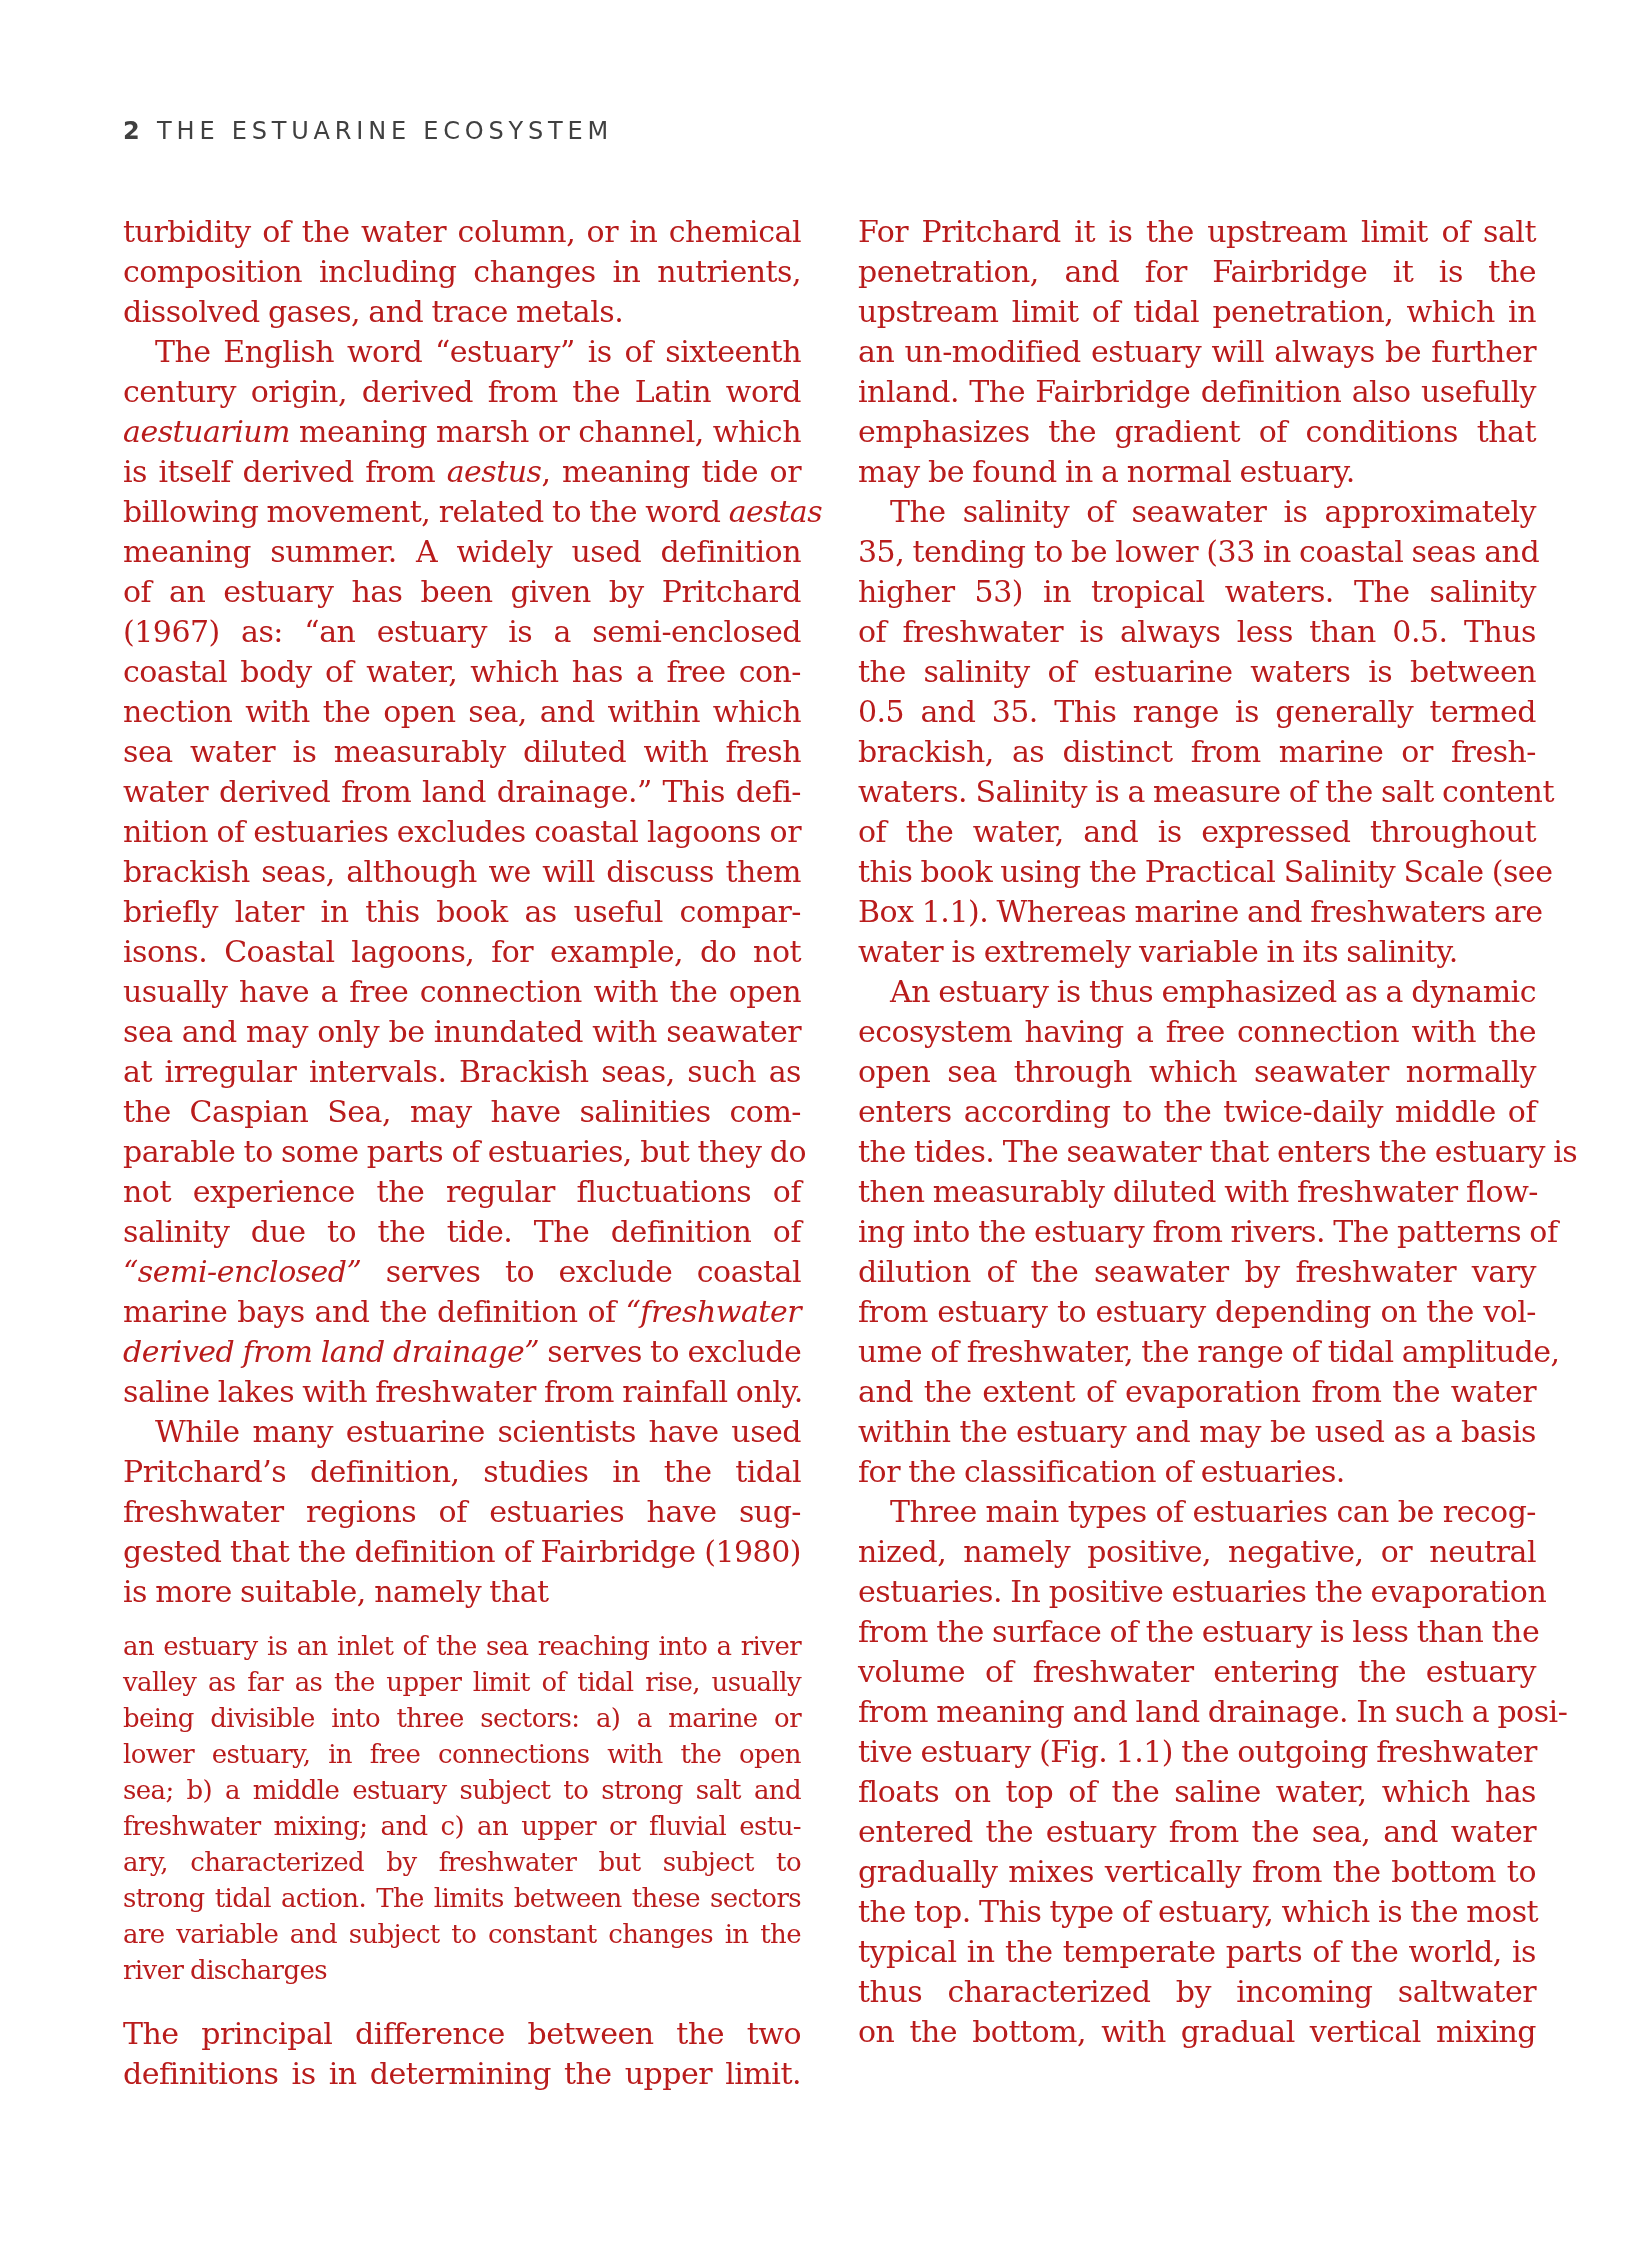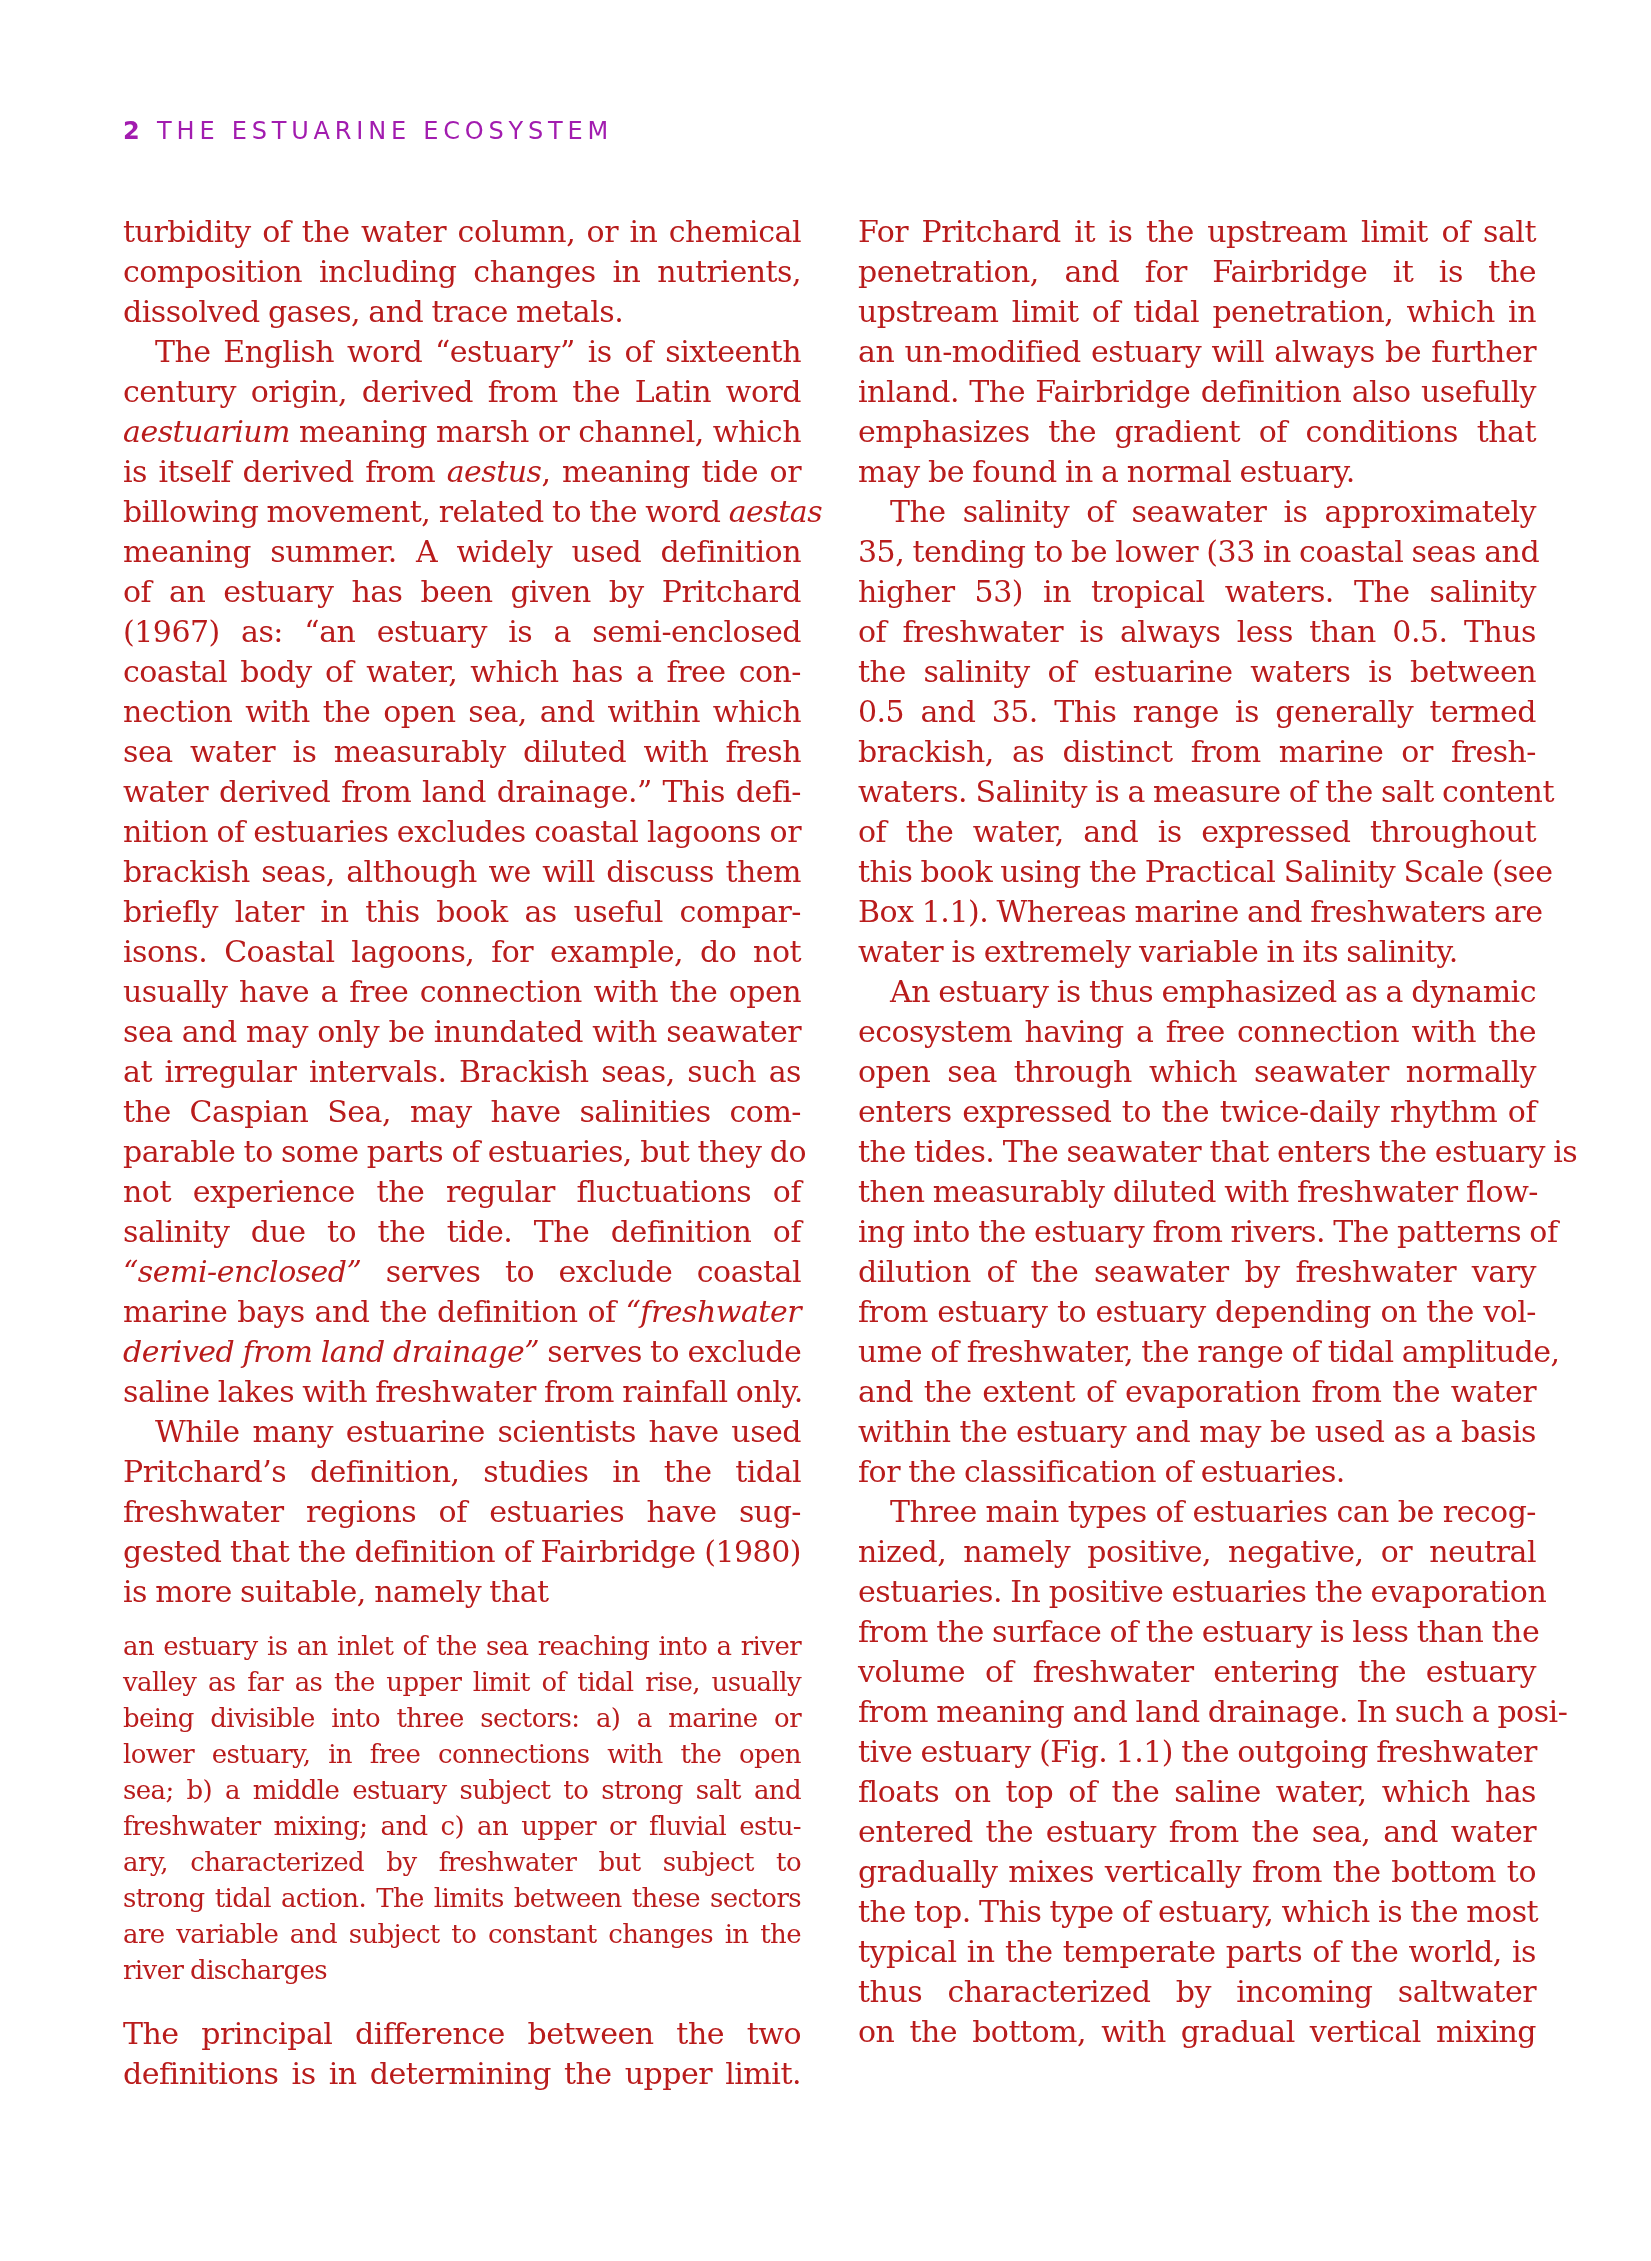--- a/index.html
+++ b/index.html
@@ -1,19 +1,19 @@
 <!DOCTYPE html>
 <html style="font-size:12.7px"><head>
 <meta charset="utf-8">
 <style>
   html, body { margin: 0; padding: 0; background: #ffffff; }
   body { width: 1652px; height: 2261px; position: relative; overflow: hidden; color: #111; }
   .running-head {
     position: absolute; left: 123px; top: 117px;
-    font-family: "DejaVu Sans", sans-serif; font-size: 24px; letter-spacing: 4.8px; color: #a21caf;
+    font-family: "DejaVu Sans", sans-serif; font-size: 24px; letter-spacing: 4.8px; color: #404040;
   }
   .running-head .num { font-weight: bold; margin-right: 17.4px; letter-spacing: 0; }
   .col {
     position: absolute; top: 212px; width: 678px;
     font-family: "DejaVu Serif", serif; font-size: 30px; color: #b91c1c;
   }
   .col.left { left: 123px; }
   .col.right { left: 858px; }
   .line {
     display: block; height: 40px; line-height: 40px; white-space: nowrap;
@@ -114,21 +114,21 @@
       <span class="line">waters. Salinity is a measure of the salt content</span>
       <span class="line">of the water, and is expressed throughout</span>
       <span class="line">this book using the Practical Salinity Scale (see</span>
       <span class="line">Box 1.1). Whereas marine and freshwaters are</span>
       <span class="line last">water is extremely variable in its salinity.</span>
     </div>
   <div>
       <span class="line indent">An estuary is thus emphasized as a dynamic</span>
       <span class="line">ecosystem having a free connection with the</span>
       <span class="line">open sea through which seawater normally</span>
-      <span class="line">enters expressed to the twice-daily rhythm of</span>
+      <span class="line">enters according to the twice-daily middle of</span>
       <span class="line">the tides. The seawater that enters the estuary is</span>
       <span class="line">then measurably diluted with freshwater flow-</span>
       <span class="line">ing into the estuary from rivers. The patterns of</span>
       <span class="line">dilution of the seawater by freshwater vary</span>
       <span class="line">from estuary to estuary depending on the vol-</span>
       <span class="line">ume of freshwater, the range of tidal amplitude,</span>
       <span class="line">and the extent of evaporation from the water</span>
       <span class="line">within the estuary and may be used as a basis</span>
       <span class="line last">for the classification of estuaries.</span>
     </div>

